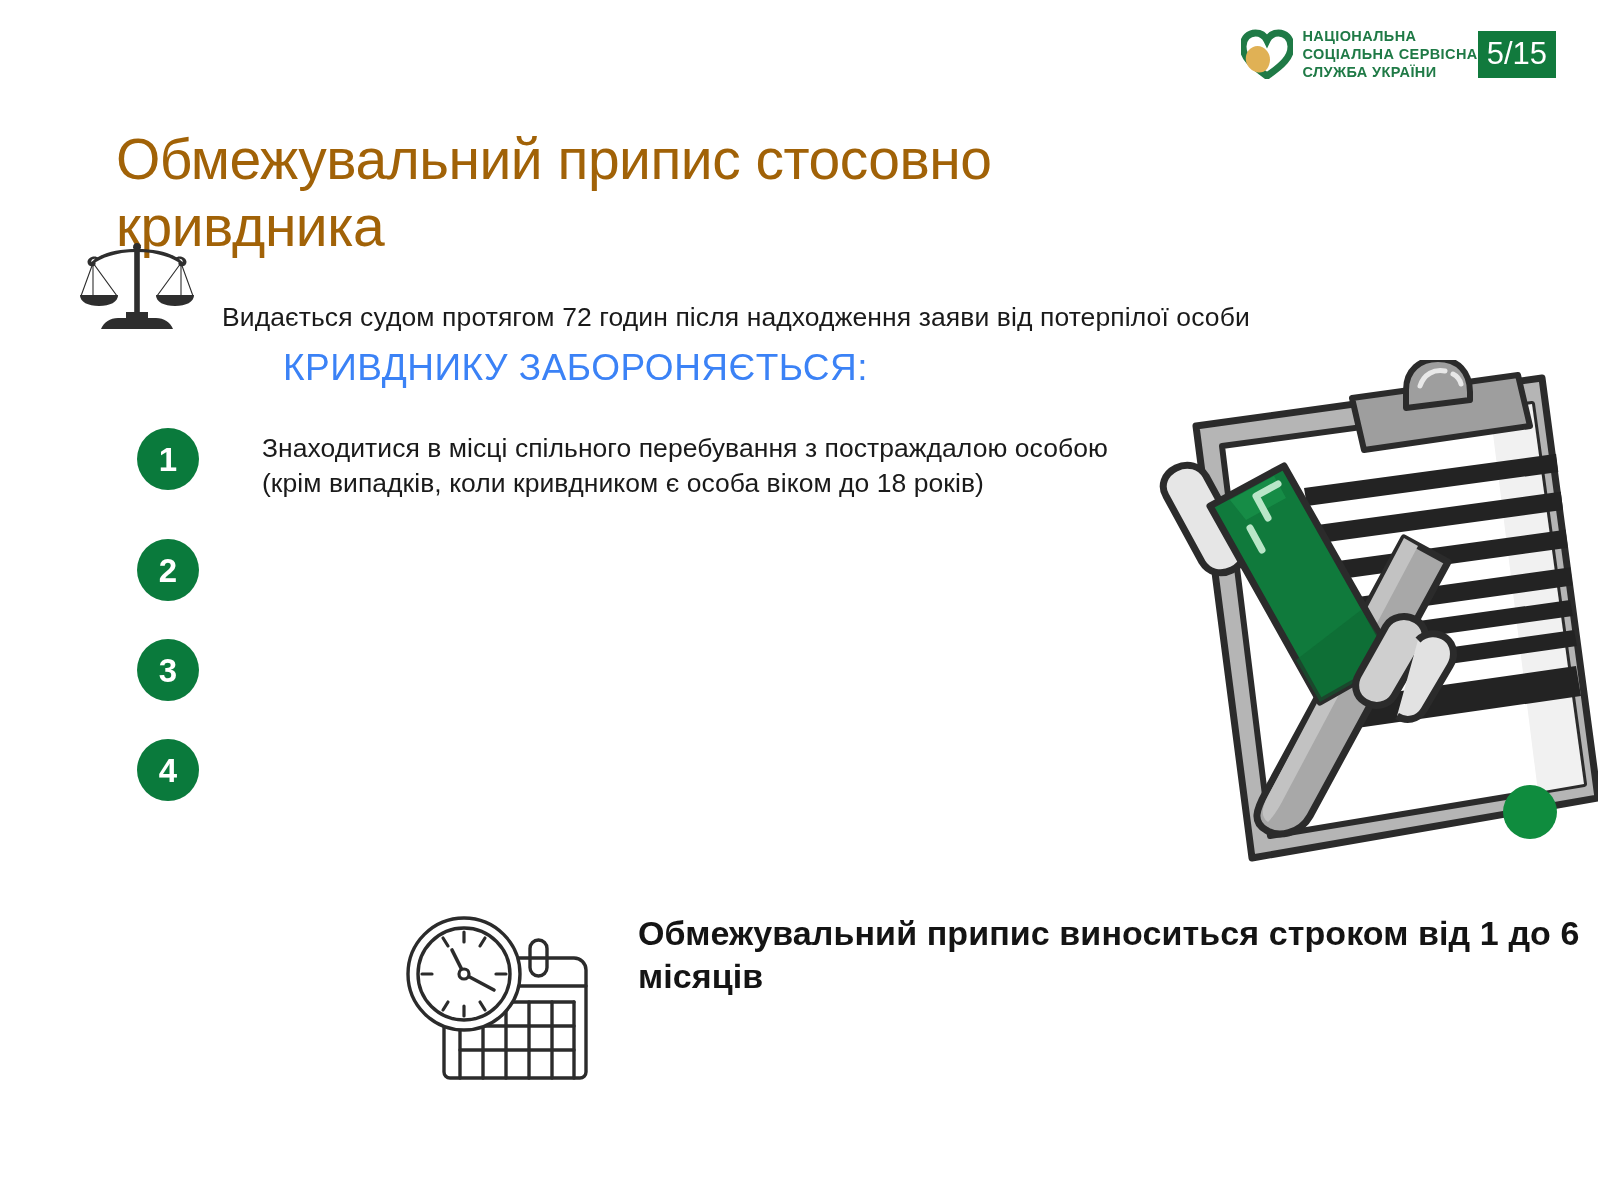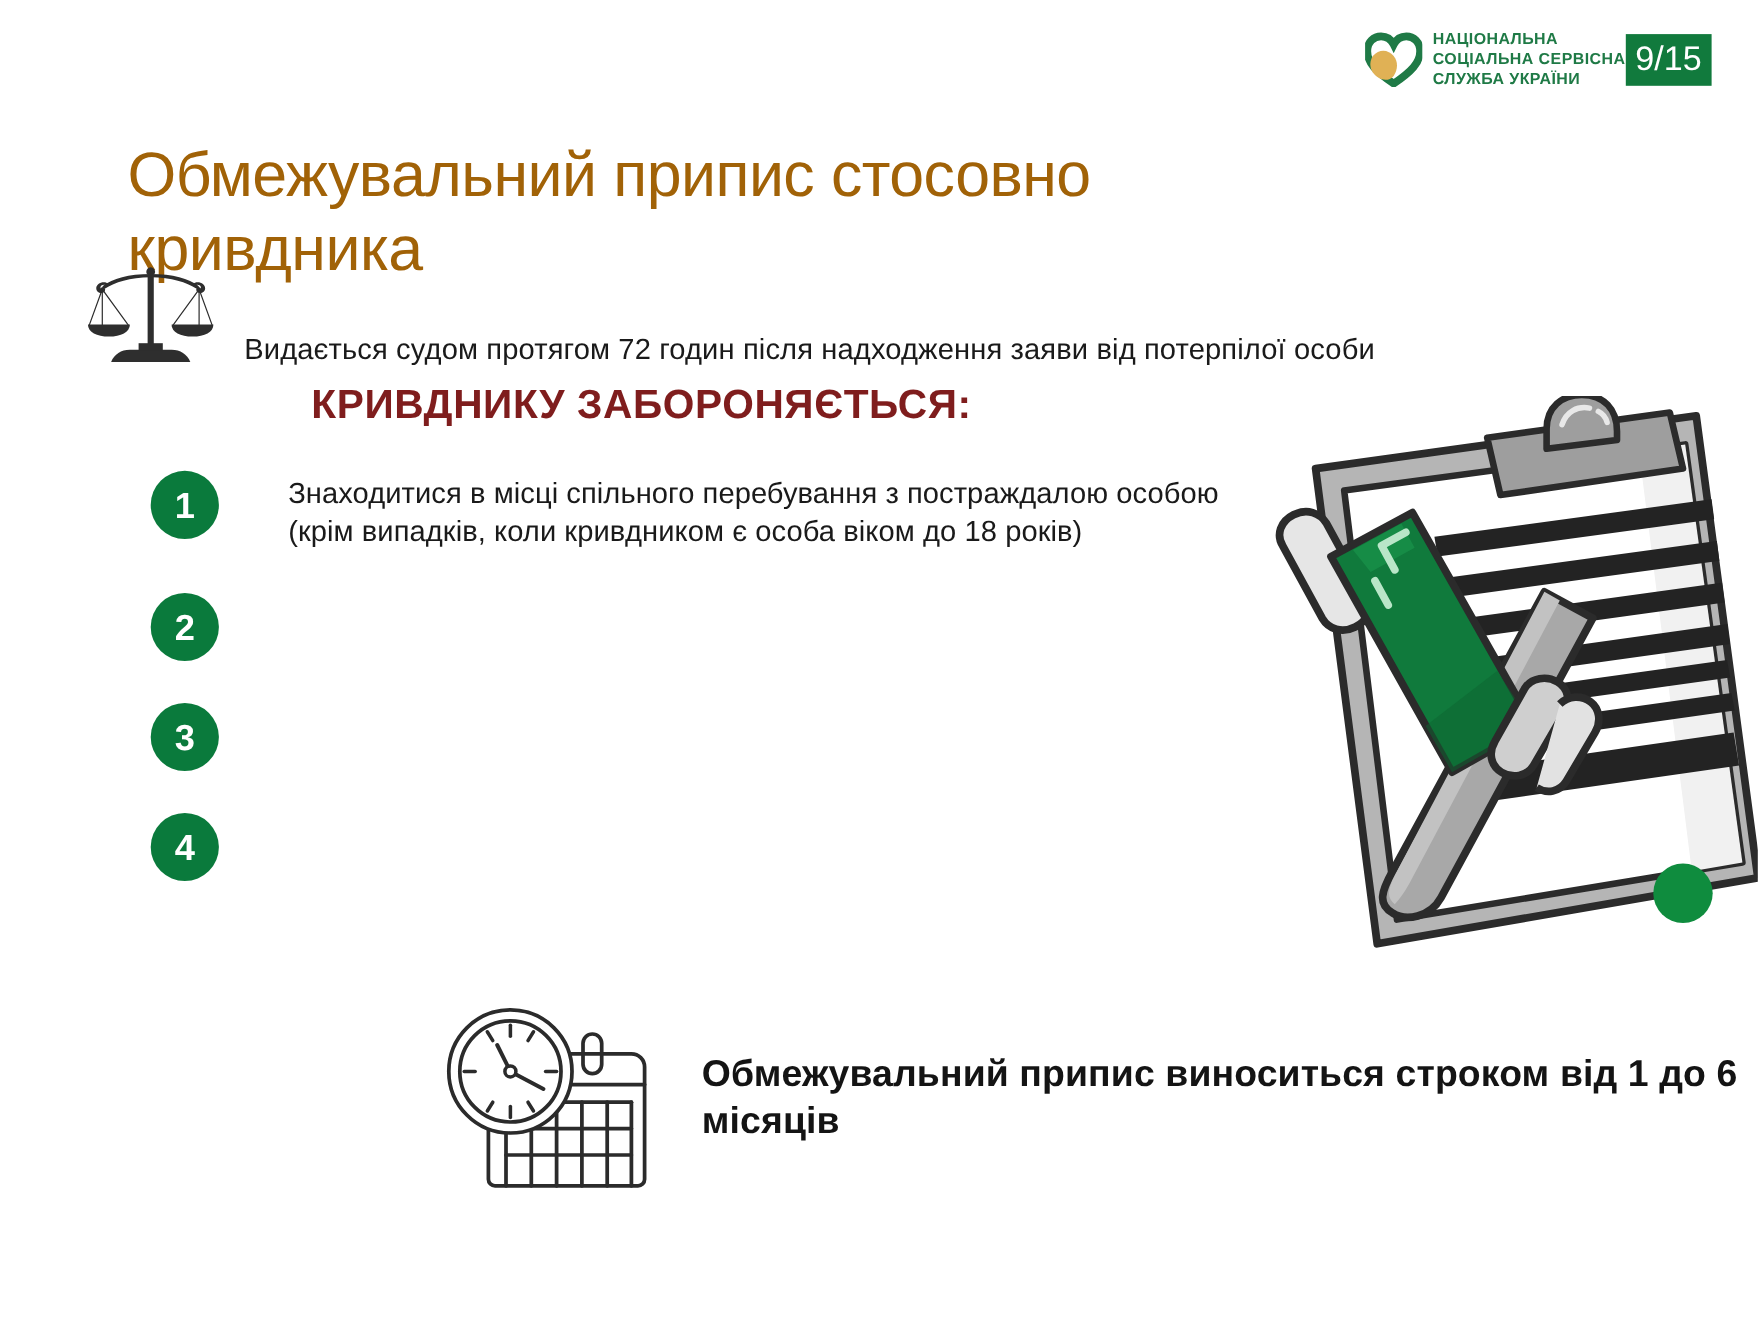--- a/index.html
+++ b/index.html
@@ -98,23 +98,23 @@
     letter-spacing: 0.1px;
     white-space: nowrap;
   }
 
   
   .section-heading {
     position: absolute;
     left: 283px;
     top: 347px;
     font-size: 37px;
-    font-weight: bold;
+    font-weight: normal;
     letter-spacing: 0.5px;
-    color: #7f1d1d;
+    color: #3b82f6;
   }
 
   
   .list {
     position: absolute;
     left: 137px;
     top: 428px;
     width: 1000px;
   }
   .list-item {
@@ -151,21 +151,20 @@
   .item-3 .item-text { margin-left: 44px; padding-top: 6px; }
   .item-4 { margin-top: 22px; }
   .item-4 .item-text { margin-left: 44px; padding-top: 15px; }
 
   
   .footer-note {
     position: absolute;
     left: 398px;
     top: 912px;
     display: flex;
-    align-items: center;
     gap: 28px;
   }
   .clock-cal-icon {
     width: 212px;
     height: 172px;
     flex: none;
   }
   .footer-text {
     font-size: 34px;
     font-weight: bold;
@@ -192,21 +191,21 @@
       <path d="M26 47 C10 36 2 28 2 17.5 C2 9 8 4 14.5 4 C19.5 4 23.8 7 26 11.5 C28.2 7 32.5 4 37.5 4 C44 4 50 9 50 17.5 C50 28 42 36 26 47 Z" fill="none" stroke="#1f7a46" stroke-width="7"></path>
       <path d="M7 22 C13 15 21 16 26 22 C30 27 30 34 26 40 C21 46 12 44 7 37 C4 32 4 27 7 22 Z" fill="#e0b155"></path>
       <path d="M24 20 C29 25 30 33 26 40 C22 45 15 45 10 41 C18 40 24 32 24 20 Z" fill="#ffffff" opacity="0.0"></path>
     </svg>
     <div class="logo-words">
       <div class="logo-line">НАЦІОНАЛЬНА</div>
       <div class="logo-line">СОЦІАЛЬНА СЕРВІСНА</div>
       <div class="logo-line">СЛУЖБА УКРАЇНИ</div>
     </div>
   </div>
-  <div class="page-badge">9/15</div>
+  <div class="page-badge">5/15</div>
 </div>
 
 <h1 class="page-title">Обмежувальний припис стосовно кривдника</h1>
 
 <div class="subtitle-row">
   <svg class="scales-icon" viewBox="0 0 118 96">
     <g fill="#2e2e2e">
       <rect x="56.2" y="12" width="5.6" height="68"></rect>
       <path d="M59 5 C61.5 5 63 7 63 9.2 C63 11 61.4 12.6 59 12.6 C56.6 12.6 55 11 55 9.2 C55 7 56.5 5 59 5 Z"></path>
       <path d="M59 14 C40 14 26 19 18 24 C15.5 25.6 14 23.5 15.8 21.8 C24 15.2 39 11 59 11 C79 11 94 15.2 102.2 21.8 C104 23.5 102.5 25.6 100 24 C92 19 78 14 59 14 Z"></path>

